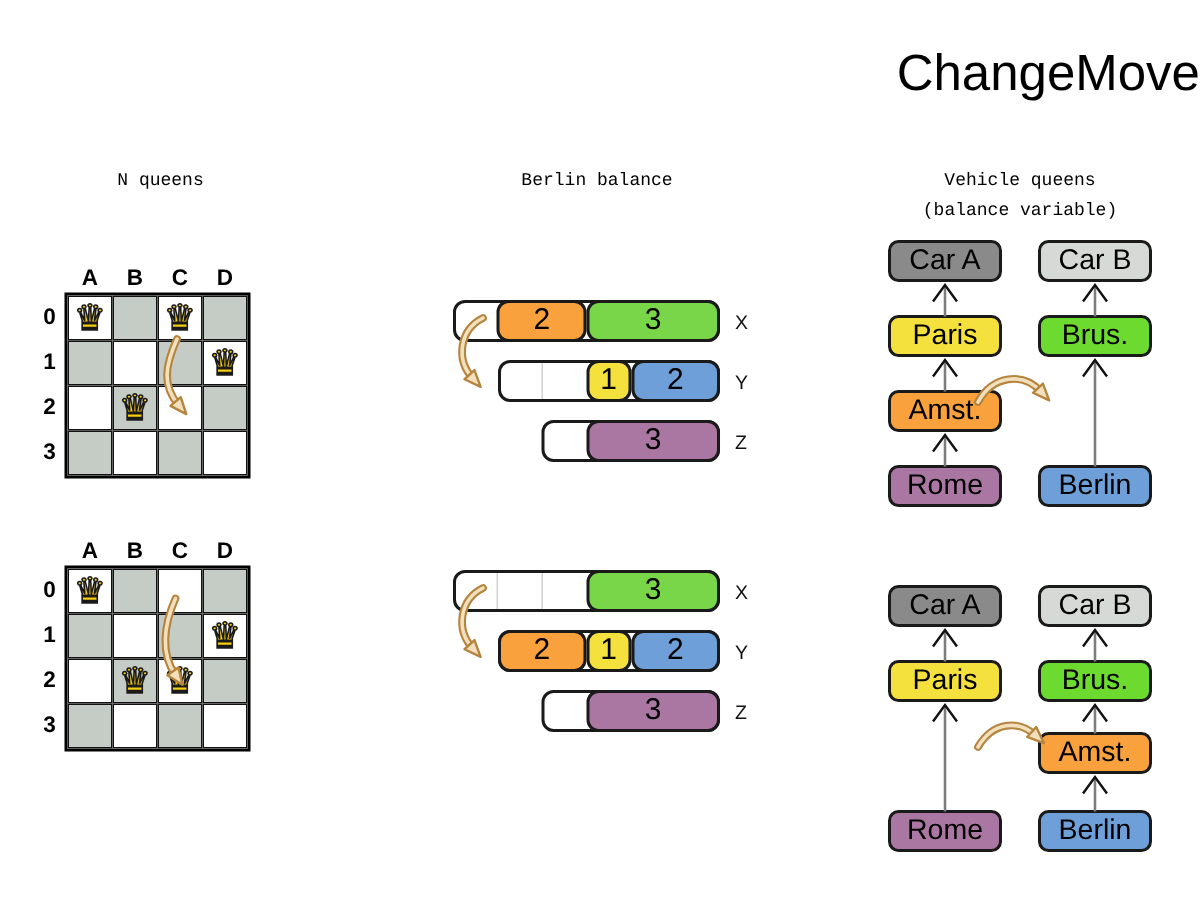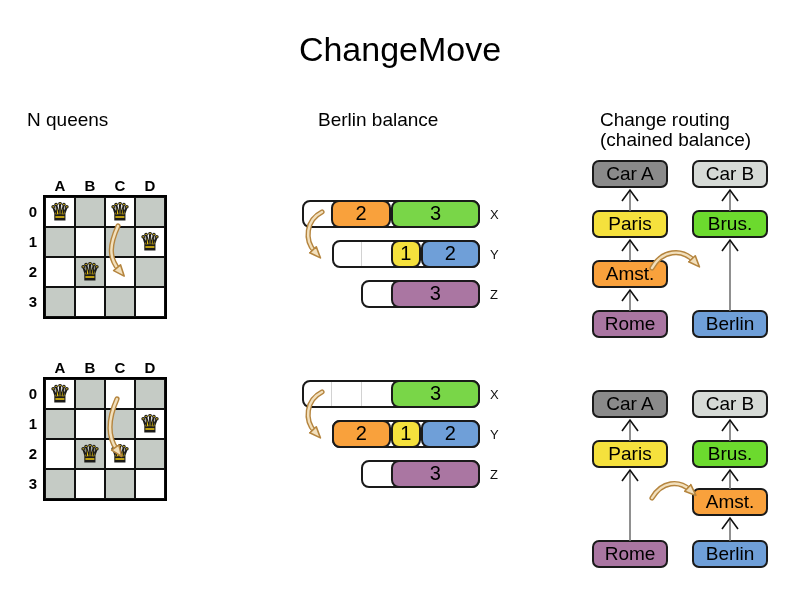--- a/index.html
+++ b/index.html
@@ -1,23 +1,23 @@
 <!DOCTYPE html>
 <html><head>
 <meta charset="utf-8">
 <style>
   html,body { margin:0; padding:0; background:#ffffff; }
   body { font-family:"Liberation Sans", sans-serif; }
   #canvas { position:relative; width:800px; height:600px; background:#ffffff; overflow:hidden; }
 
-  .page-title { position:absolute; left:0; top:30px; width:800px; text-align:center;
+  .page-title { position:absolute; left:0; top:30px; width:800px; text-align:right;
                 font-size:34px; color:#000; letter-spacing:0; }
   .page-subtitle { position:absolute; left:0; top:66px; width:800px; text-align:center;
                    font-size:13.5px; color:#000; }
-  .col-header { position:absolute; width:160px; font-size:19px; color:#000; line-height:20px; }
+  .col-header { position:absolute; width:160px; text-align:center; font-size:12px; color:#000; line-height:20px;font-family:Liberation Mono, monospace; }
 
   .board { position:absolute; width:120px; height:120px; border:2px solid #000; background:#fff; }
   .cell  { position:absolute; width:30px; height:30px; box-sizing:border-box; border:1px solid #111; }
   .queen { position:absolute; width:30px; height:30px; line-height:30px; text-align:center;
            font-family:"DejaVu Sans", sans-serif; font-size:24px;
            -webkit-text-stroke:1.1px #1a1a1a; z-index:3; }
   .board-col-label, .board-row-label { position:absolute; font-weight:bold; font-size:15px; color:#000; text-align:center; }
   .board-col-label { width:30px; height:16px; line-height:16px; }
   .board-row-label { width:18px; height:30px; line-height:30px; }
 
@@ -38,22 +38,22 @@
 </style>
 </head>
 <body>
 
 <div id="canvas">
   <div class="page-title">ChangeMove</div>
 
   <div class="col-header" style="left:27px; top:110px;">N queens</div>
   <div class="col-header" style="left:318px; top:110px;">Berlin balance</div>
   <div class="col-header" style="left:600px; top:110px;">
-    <div>Change routing</div>
-    <div>(chained balance)</div>
+    <div>Vehicle queens</div>
+    <div>(balance variable)</div>
   </div>
 
   <div class="board" style="left: 43px; top: 195px;">
       <div class="cell" style="left: 0px; top: 0px; background: rgb(255, 255, 255);"></div>
       <div class="cell" style="left: 0px; top: 30px; background: rgb(197, 203, 197);"></div>
       <div class="cell" style="left: 0px; top: 60px; background: rgb(255, 255, 255);"></div>
       <div class="cell" style="left: 0px; top: 90px; background: rgb(197, 203, 197);"></div>
       <div class="cell" style="left: 30px; top: 0px; background: rgb(197, 203, 197);"></div>
       <div class="cell" style="left: 30px; top: 30px; background: rgb(255, 255, 255);"></div>
       <div class="cell" style="left: 30px; top: 60px; background: rgb(197, 203, 197);"></div>

